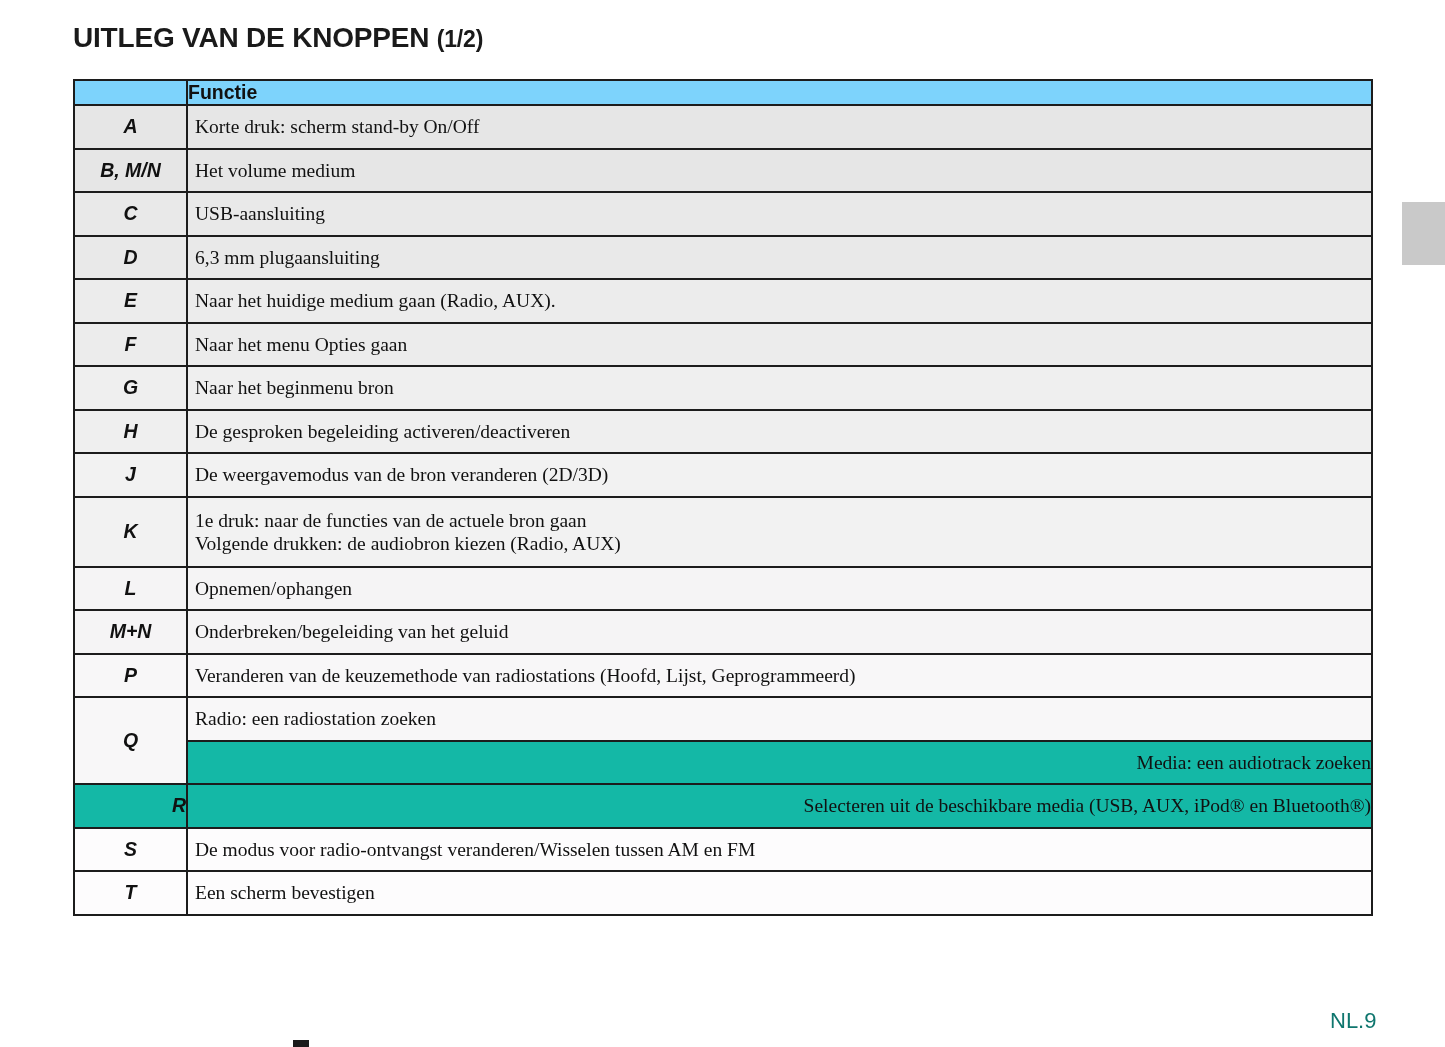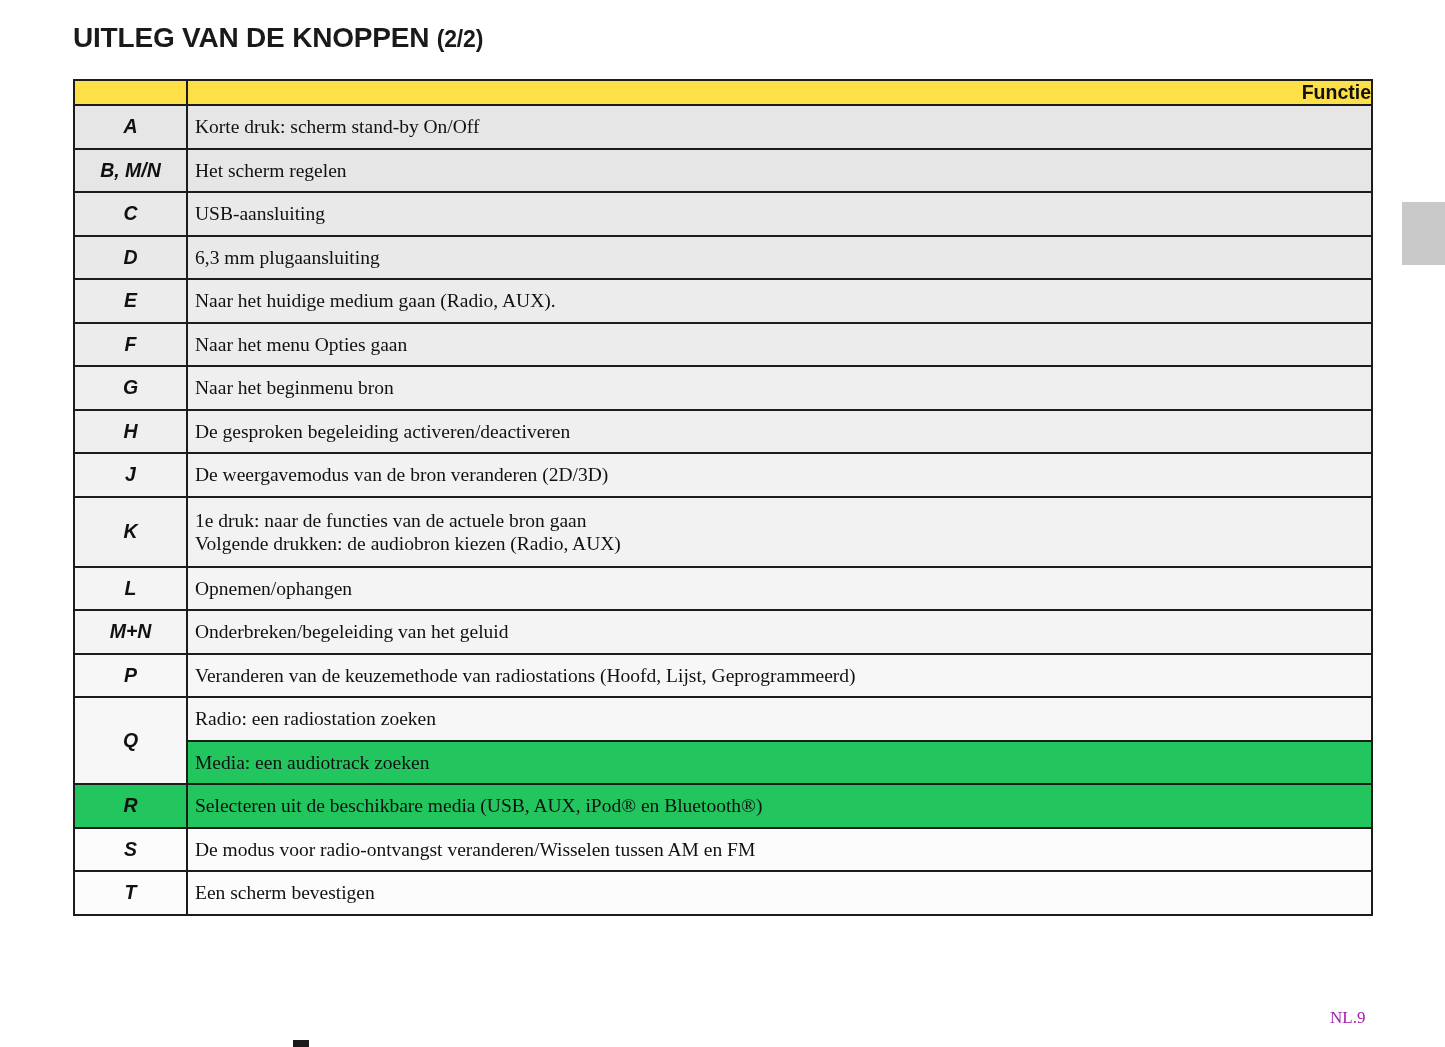--- a/index.html
+++ b/index.html
@@ -47,22 +47,22 @@
     table.buttons td, table.buttons th {
       border: 2.5px solid #1c1c1c;
       padding: 0;
       font-size: 19.5px;
       line-height: 23px;
       box-sizing: border-box;
     }
     table.buttons th {
       height: 22px;
       font-weight: bold;
-      text-align: right;
-      background: #fde047;
+      text-align: left;
+      background: #7dd3fc;
     }
     td.key {
       width: 113px;
       text-align: center;
       font-weight: bold;
       font-style: italic;
     }
     td.desc {
       padding-left: 7px !important;
       text-align: left;
@@ -70,64 +70,63 @@
     }
     tr.r { height: 43.5px; }
     tr.tall { height: 70px; }
     tr.g0 td { background: #e6e6e6; }
     tr.g1 td { background: #e9e9e9; }
     tr.g2 td { background: #ececec; }
     tr.g3 td { background: #efefef; }
     tr.g4 td { background: #f2f2f2; }
     tr.g5 td { background: #f5f4f5; }
     tr.g6 td { background: #f8f7f8; }
-    tr.g7 td { background: #22c55e; }
+    tr.g7 td { background: #14b8a6; text-align: right; }
     tr.g8 td { background: #fdfcfd; }
     .page-number {
       position: absolute;
       left: 1330px;
       top: 1008px;
-      font-size: 17px;
-      color: #a21caf;
-      font-family: Liberation Serif, serif;
+      font-size: 22px;
+      color: #0f766e;
     }
     .crop-mark {
       position: absolute;
       left: 293px;
       top: 1040px;
       width: 16px;
       height: 7px;
       background: #1a1a1a;
     }
   </style>
 </head>
 <body>
 
 <div class="page-title">
   <span>UITLEG VAN DE KNOPPEN</span>
-  <span class="suffix">(2/2)</span>
+  <span class="suffix">(1/2)</span>
 </div>
 
 <div class="side-tab"></div>
 
 <table class="buttons">
   <thead>
     <tr>
       <th class="key"></th>
       <th>Functie</th>
     </tr>
   </thead>
   <tbody>
     <tr class="r g0">
       <td class="key">A</td>
       <td class="desc">Korte druk: scherm stand-by On/Off</td>
     </tr>
     <tr class="r g0">
       <td class="key">B, M/N</td>
-      <td class="desc">Het scherm regelen</td>
+      <td class="desc">Het volume medium</td>
     </tr>
     <tr class="r g1">
       <td class="key">C</td>
       <td class="desc">USB-aansluiting</td>
     </tr>
     <tr class="r g1">
       <td class="key">D</td>
       <td class="desc">6,3 mm plugaansluiting</td>
     </tr>
     <tr class="r g2">

